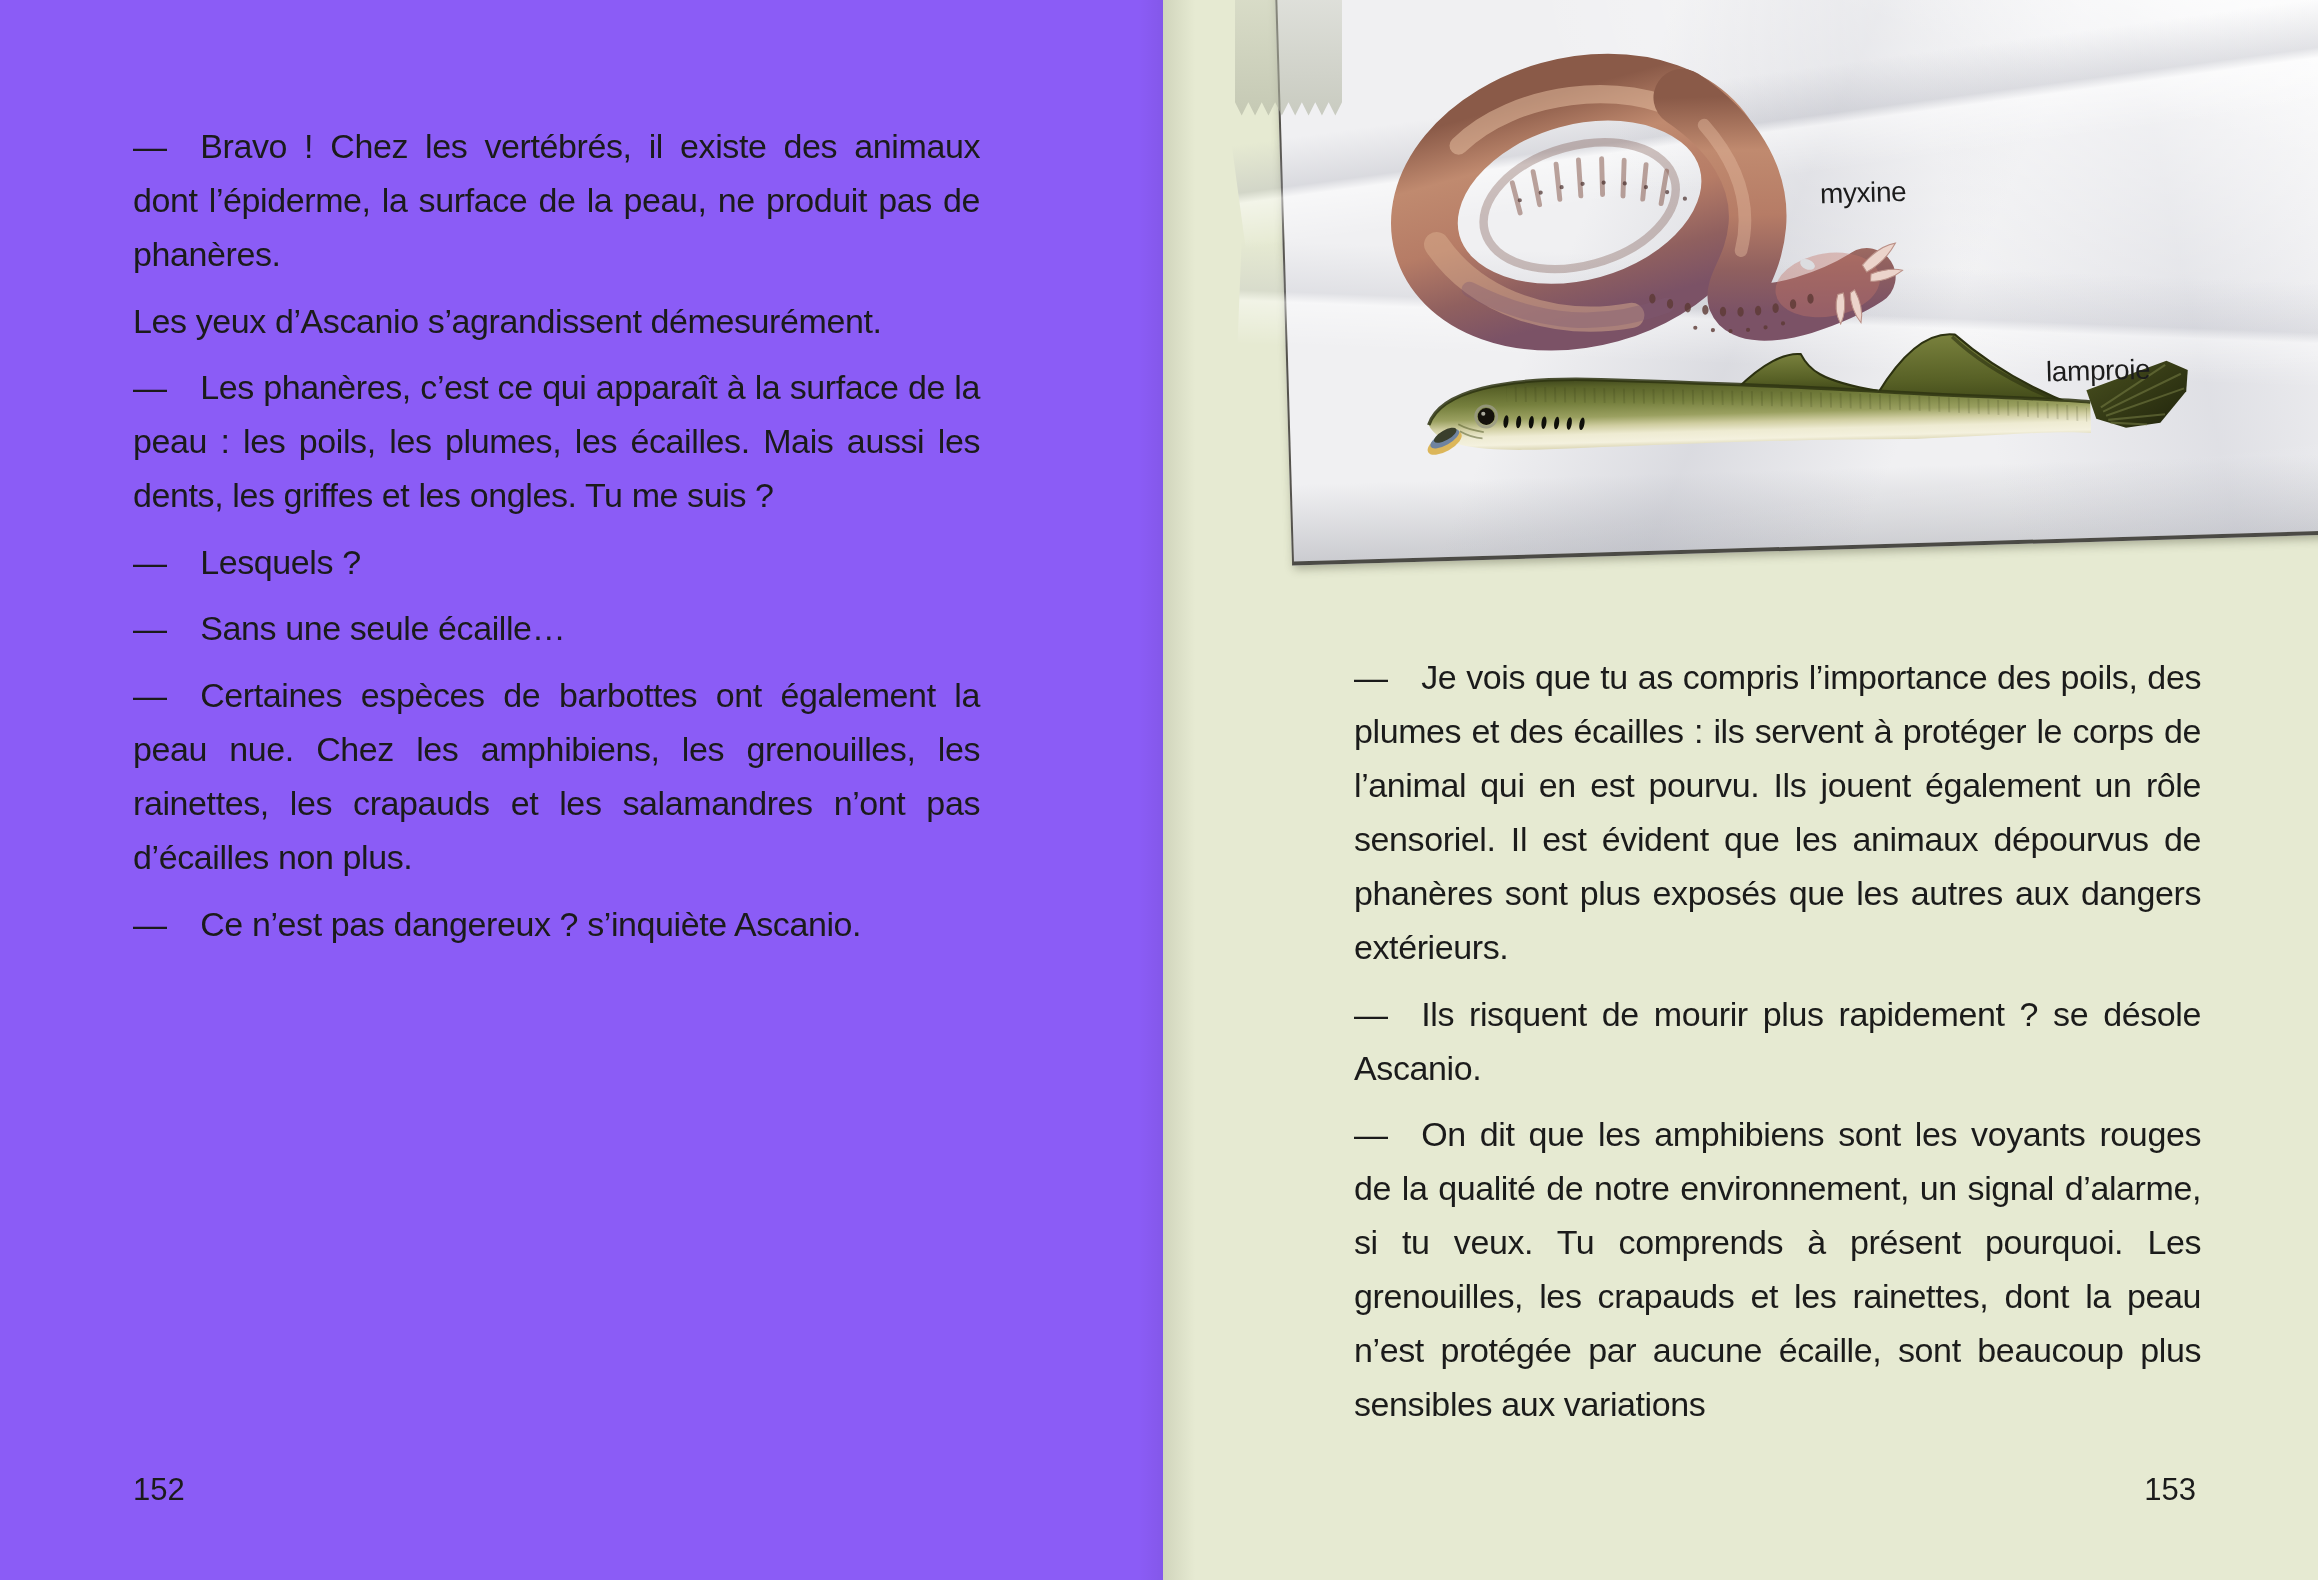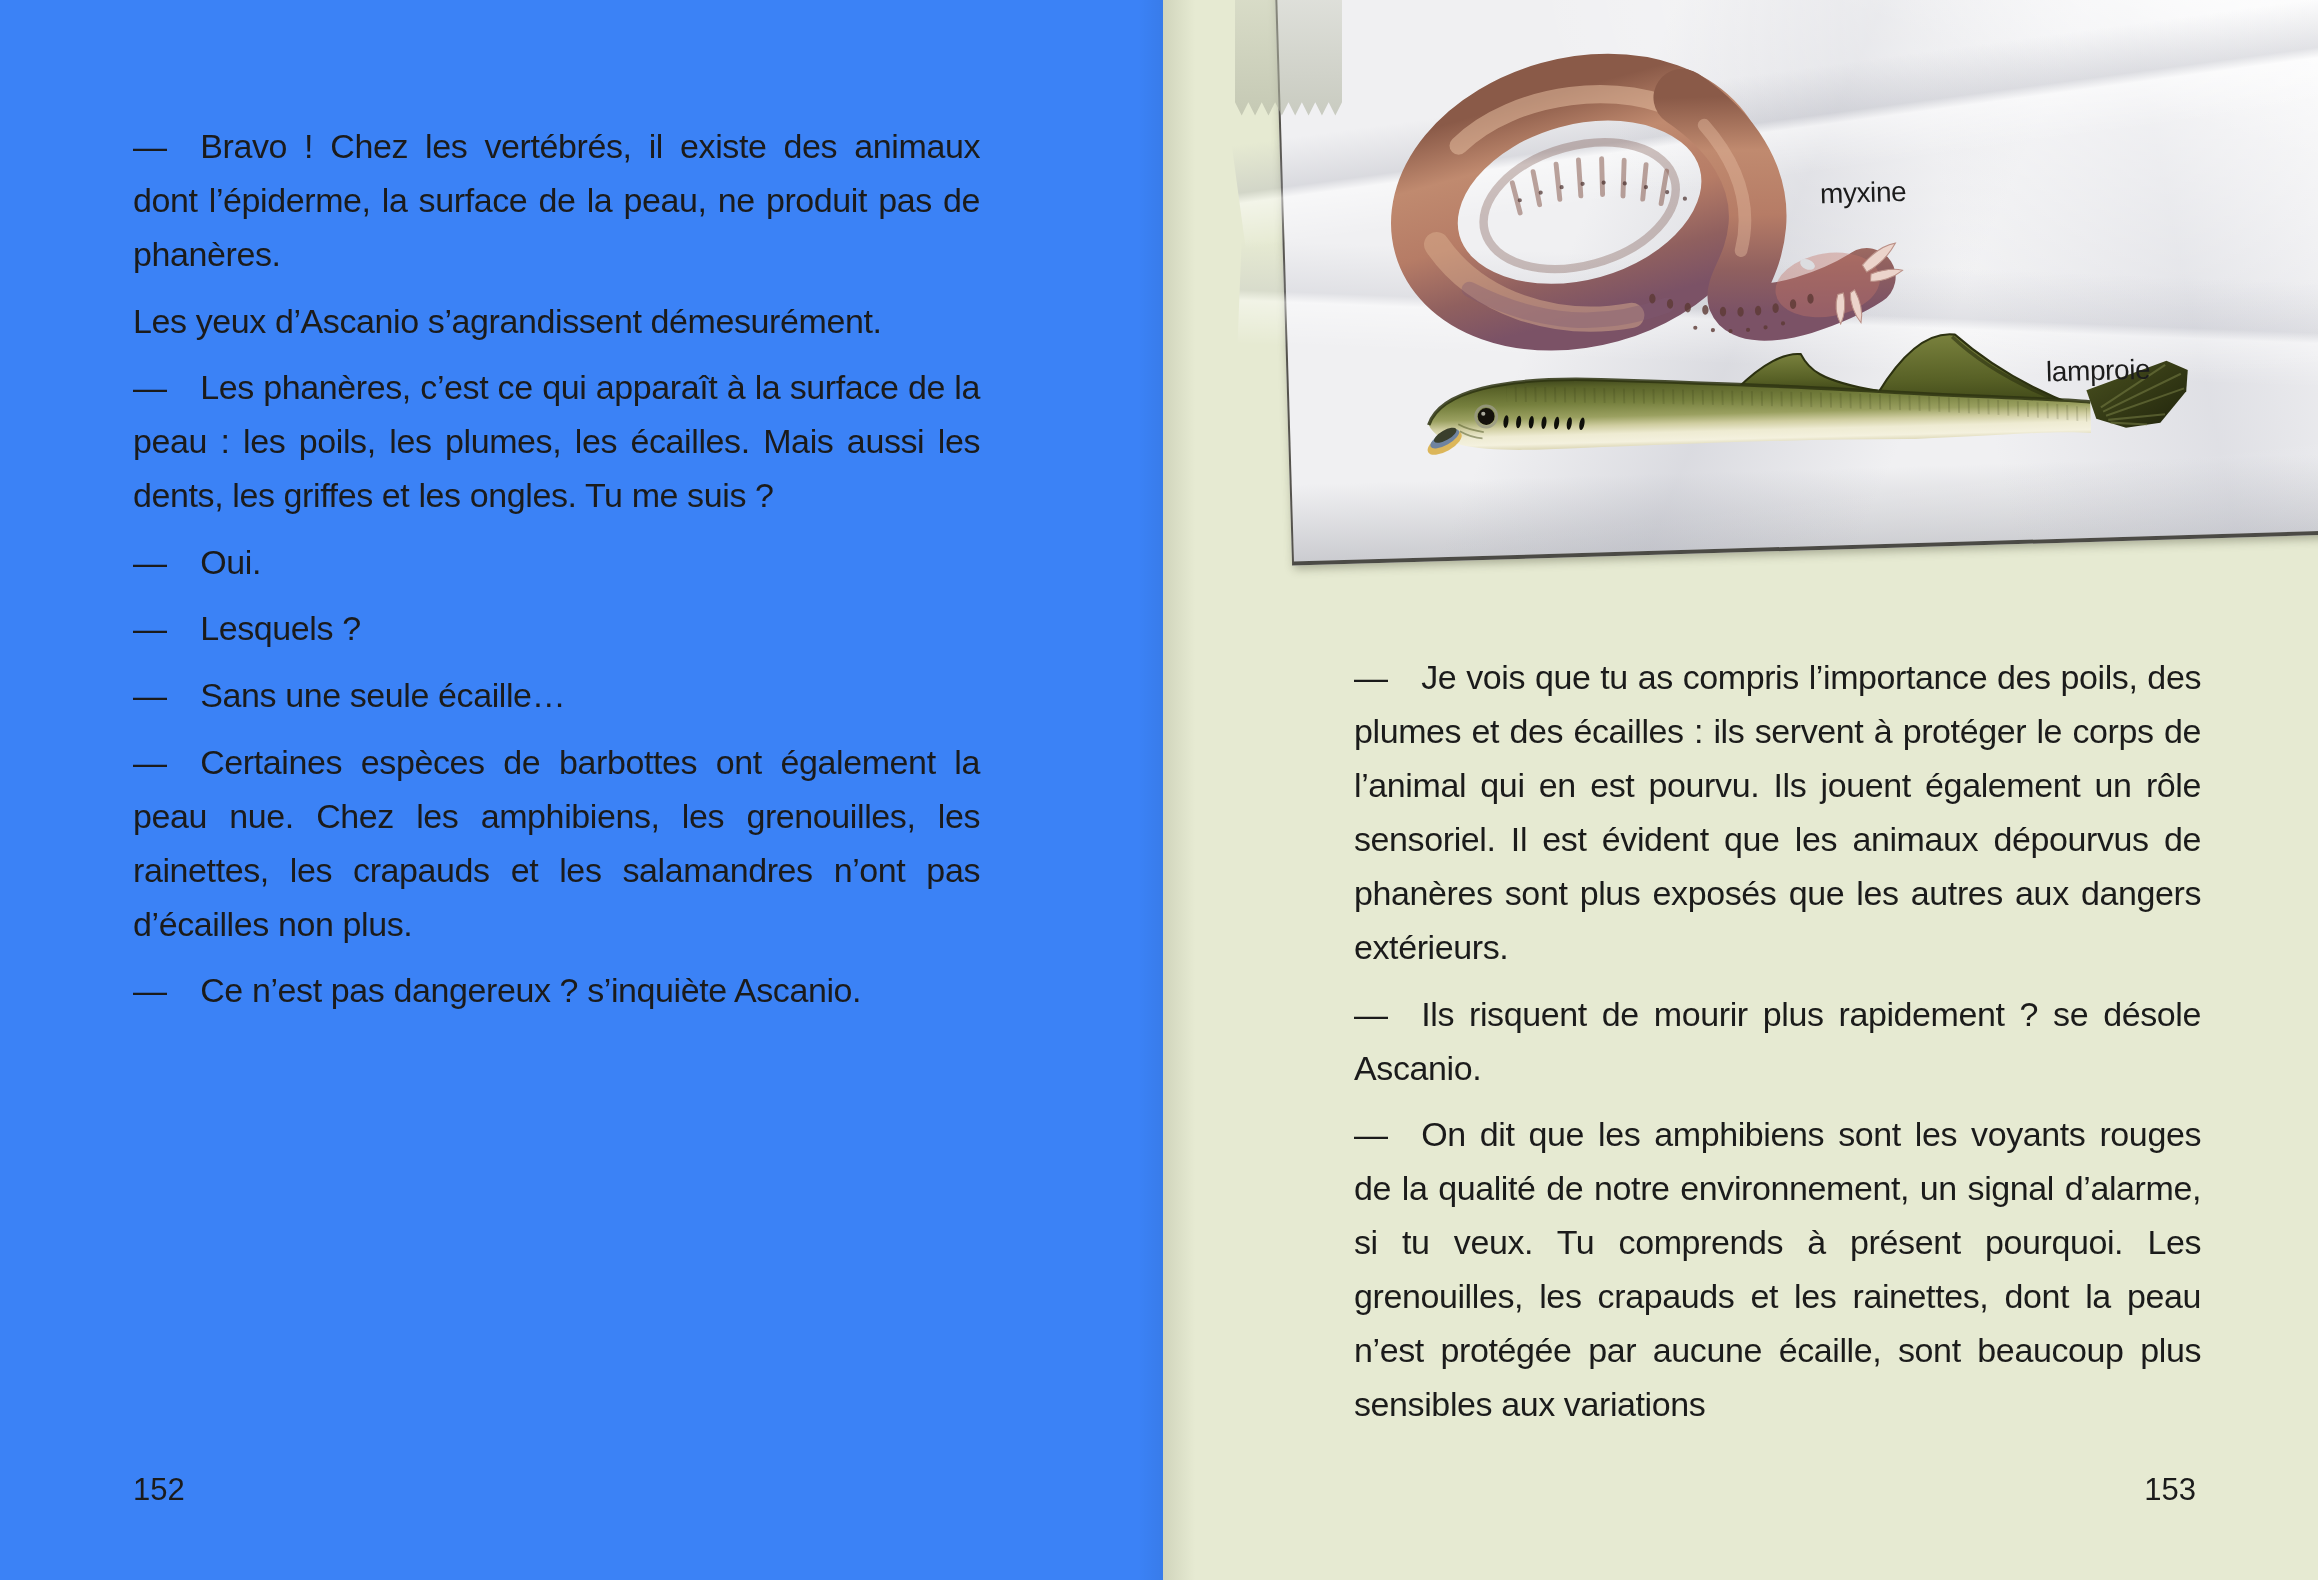--- a/index.html
+++ b/index.html
@@ -2,21 +2,21 @@
 <html style="font-size:11.2px"><head>
 <meta charset="utf-8">
 <style>
   html,body{margin:0;padding:0;}
   body{
     width:2319px;height:1581px;position:relative;overflow:hidden;
     background:#ffffff;
     font-family:"Liberation Sans", sans-serif;
   }
   .page{position:absolute;top:0;height:1581px;}
-  .page-left{left:0;width:1163px;background:#3b82f6;}
+  .page-left{left:0;width:1163px;background:#8b5cf6;}
   .page-right{left:1163px;width:1156px;background:#e6ead2;overflow:hidden;}
 
   
   .textcol{position:absolute;}
   .textcol-left{left:133px;top:119px;width:847px;}
   .textcol-right{left:191px;top:650px;width:847px;}
   p.para{
     margin:0 0 12.6px 0;
     font-size:34px;line-height:54px;letter-spacing:-0.4px;
     color:#1b1b1b;text-align:justify;hyphens:manual;
@@ -77,21 +77,20 @@
 </head>
 <body>
 
 <div>
 
   <section class="page page-left">
     <div class="textcol textcol-left">
       <p class="para">— Bravo&nbsp;! Chez les vertébrés, il existe des animaux dont l’épiderme, la surface de la peau, ne produit pas de phanères.</p>
       <p class="para">Les yeux d’Ascanio s’agrandissent démesurément.</p>
       <p class="para">— Les phanères, c’est ce qui apparaît à la sur­face de la peau&nbsp;: les poils, les plumes, les écailles. Mais aussi les dents, les griffes et les ongles. Tu me suis&nbsp;?</p>
-      <p class="para">— Oui.</p>
       <p class="para">— Lesquels&nbsp;?</p>
       <p class="para">— Sans une seule écaille…</p>
       <p class="para">— Certaines espèces de barbottes ont également la peau nue. Chez les amphibiens, les grenouilles, les rainettes, les crapauds et les salamandres n’ont pas d’écailles non plus.</p>
       <p class="para">— Ce n’est pas dangereux&nbsp;? s’inquiète Ascanio.</p>
     </div>
     <div class="pagenum pagenum-left">152</div>
     <div class="edge-shade-left"></div>
   </section>
 
   <section class="page page-right">

